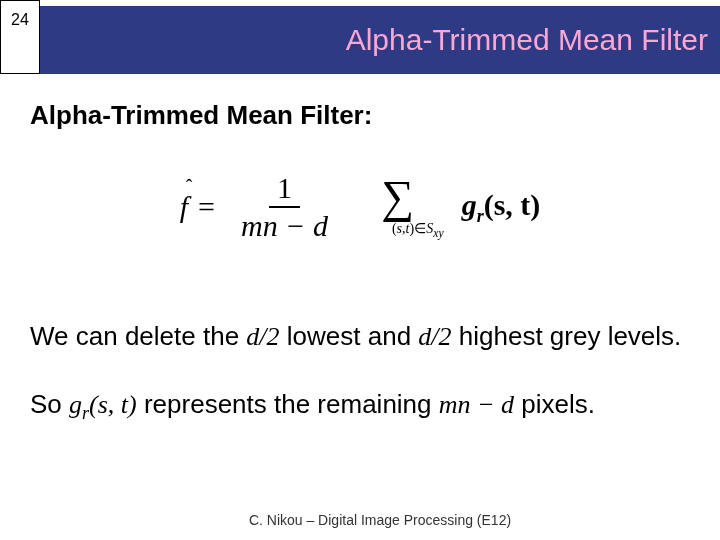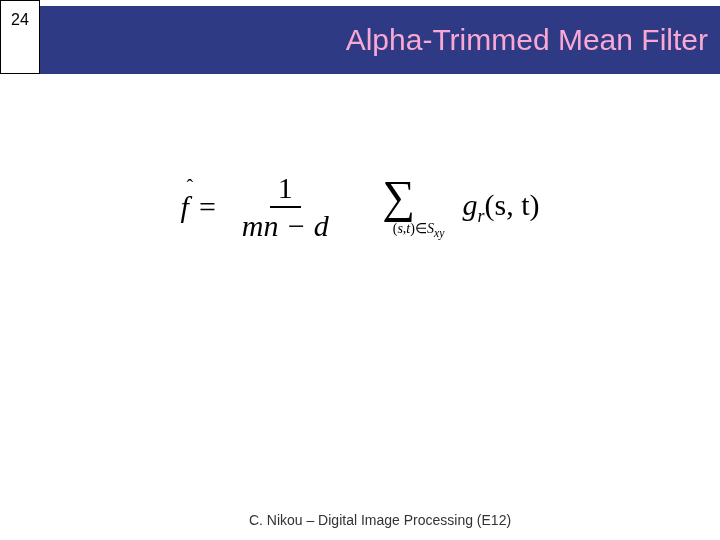--- a/index.html
+++ b/index.html
@@ -124,20 +124,21 @@
   }
   .sum-sub {
     font-size: 14px;
     font-style: normal;
     margin-top: 2px;
     margin-left: 40px;
   }
   .sum-sub .it { font-style: italic; }
   .gr {
     margin-left: 12px;
+    font-weight: bold;
   }
   .gr sub {
     font-size: 18px;
     font-style: italic;
   }
   .body-text {
     position: absolute;
     left: 30px;
     right: 30px;
     font-size: 26px;
@@ -169,20 +170,21 @@
 
 <div class="slide">
 
   <div class="header-bar">
     <div class="page-num-box">
       <span>24</span>
     </div>
     <div class="title">Alpha-Trimmed Mean Filter</div>
   </div>
 
+  <div class="subtitle">Alpha-Trimmed Mean Filter:</div>
 
   <div class="formula">
     <span class="f-wrap">
       <span class="fhat">
         <span class="hat">ˆ</span>
         <span>f</span>
       </span>
       <span style="font-style:normal; margin:0 8px;">=</span>
       <span class="frac">
         <span class="num">1</span>
@@ -193,17 +195,23 @@
         <span class="sum-sub">
           <span>(</span><span class="it">s</span><span>,</span><span class="it">t</span><span>)∈</span><span class="it">S</span><sub class="it">xy</sub>
         </span>
       </span>
       <span class="gr">
         <span>g</span><sub>r</sub><span style="font-style:normal">(s, t)</span>
       </span>
     </span>
   </div>
 
-
+  <div class="body-text body1">
+    <span>We can delete the </span><span class="it">d/2</span><span> lowest and </span><span class="it">d/2</span><span> highest grey levels.</span>
+  </div>
+
+  <div class="body-text body2">
+    <span>So </span><span class="it"><span>g</span><sub>r</sub><span>(s, t)</span></span><span> represents the remaining </span><span class="it">mn − d</span><span> pixels.</span>
+  </div>
 
   <div class="footer">C. Nikou – Digital Image Processing (E12)</div>
 
 </div>
 
 </body></html>

